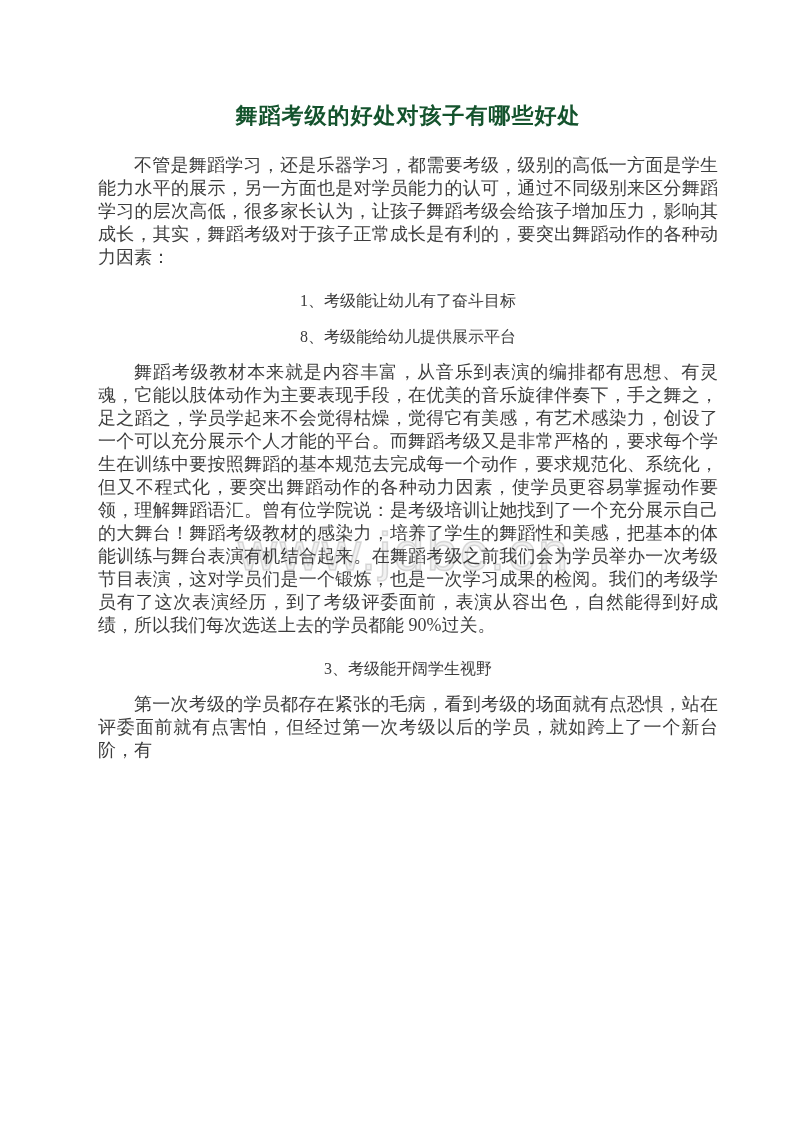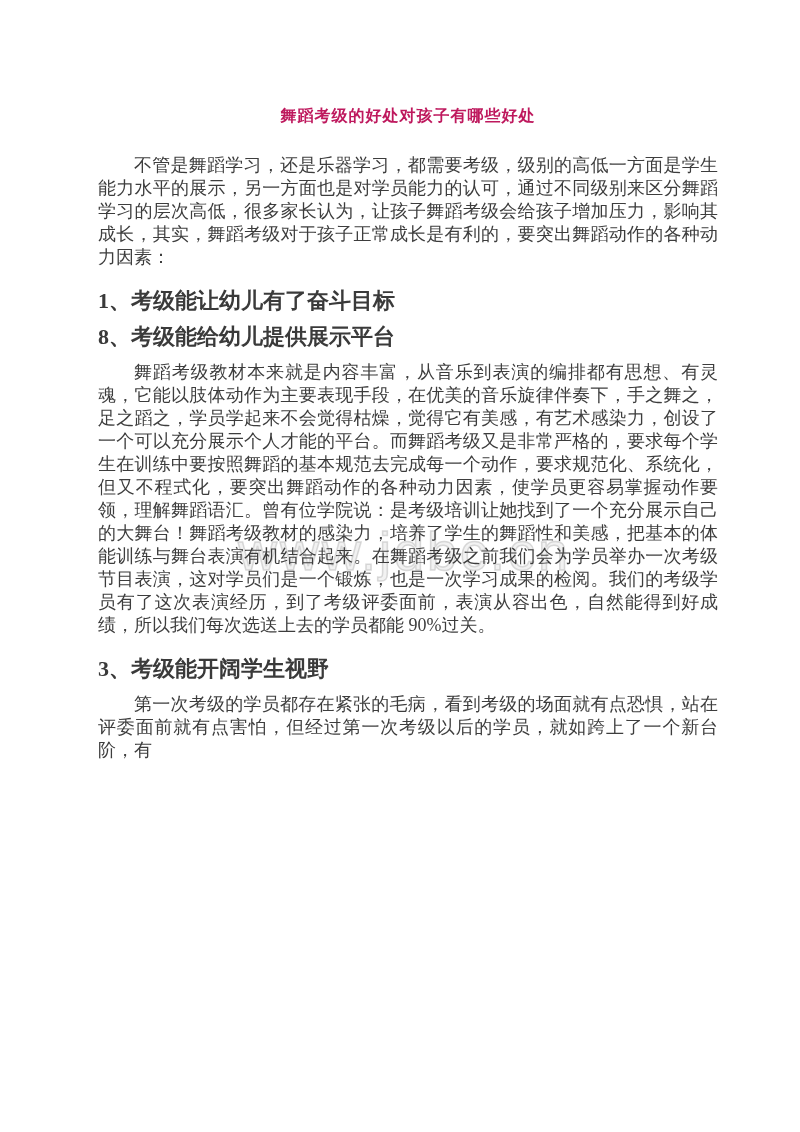--- a/index.html
+++ b/index.html
@@ -35,38 +35,38 @@
     left: 98px;
     top: 100px;
     width: 620px;
     color: #3d3d3d;
     font-size: 18px;
     line-height: 23px;
     text-align: justify;
   }
   .doc-title {
     margin: 0 0 22px 0;
-    font-size: 16px;
+    font-size: 22px;
     line-height: 32px;
     font-weight: bold;
     text-align: center;
     letter-spacing: 1px;
-    color: #be185d;
+    color: #14532d;
   }
   .body-para {
     margin: 0 0 20px 0;
     text-indent: 2em;
   }
   .section-heading {
     margin: 0 0 13px 0;
-    font-size: 22px;
+    font-size: 16px;
     line-height: 23px;
-    font-weight: bold;
+    font-weight: normal;
     color: #3a3a3a;
-    text-align: left;
+    text-align: center;
   }
 </style>
 </head>
 <body>
 
 <div class="page">
 
   <div class="watermark">www.jdbc.cn</div>
 
   <div class="content">

